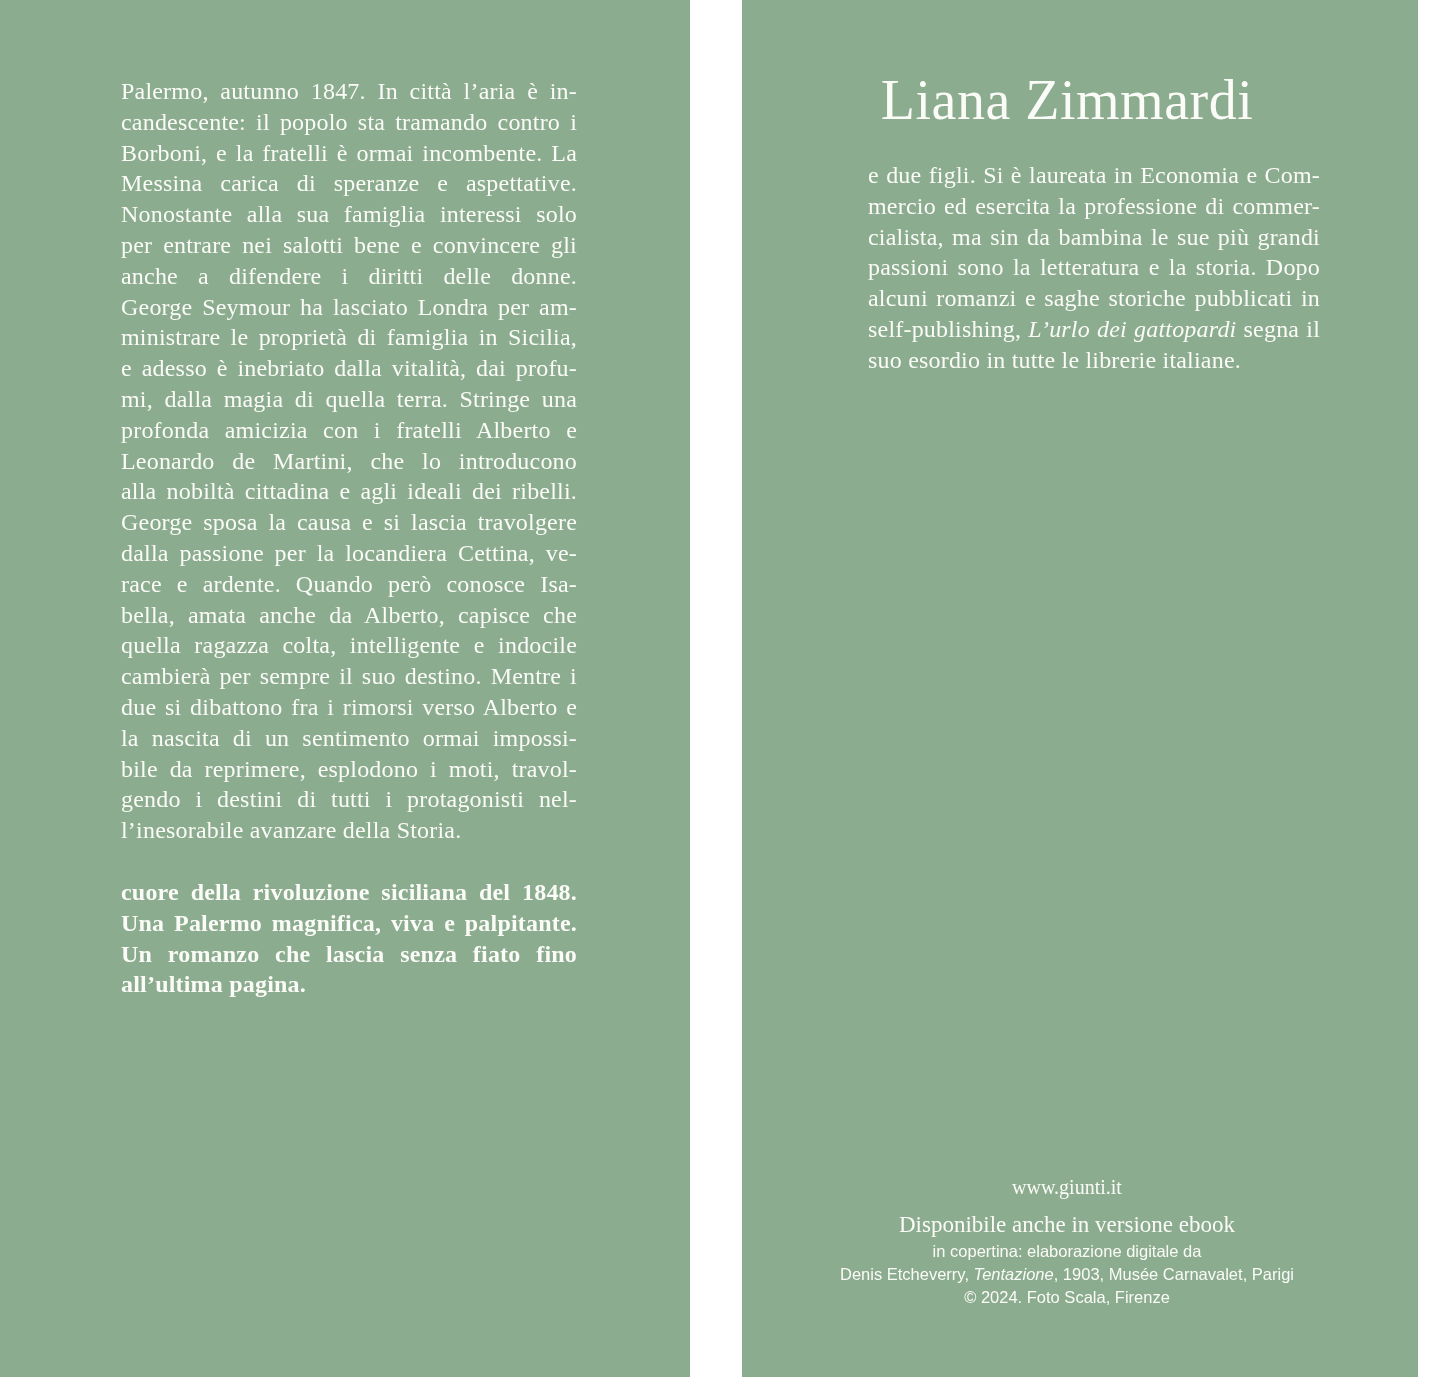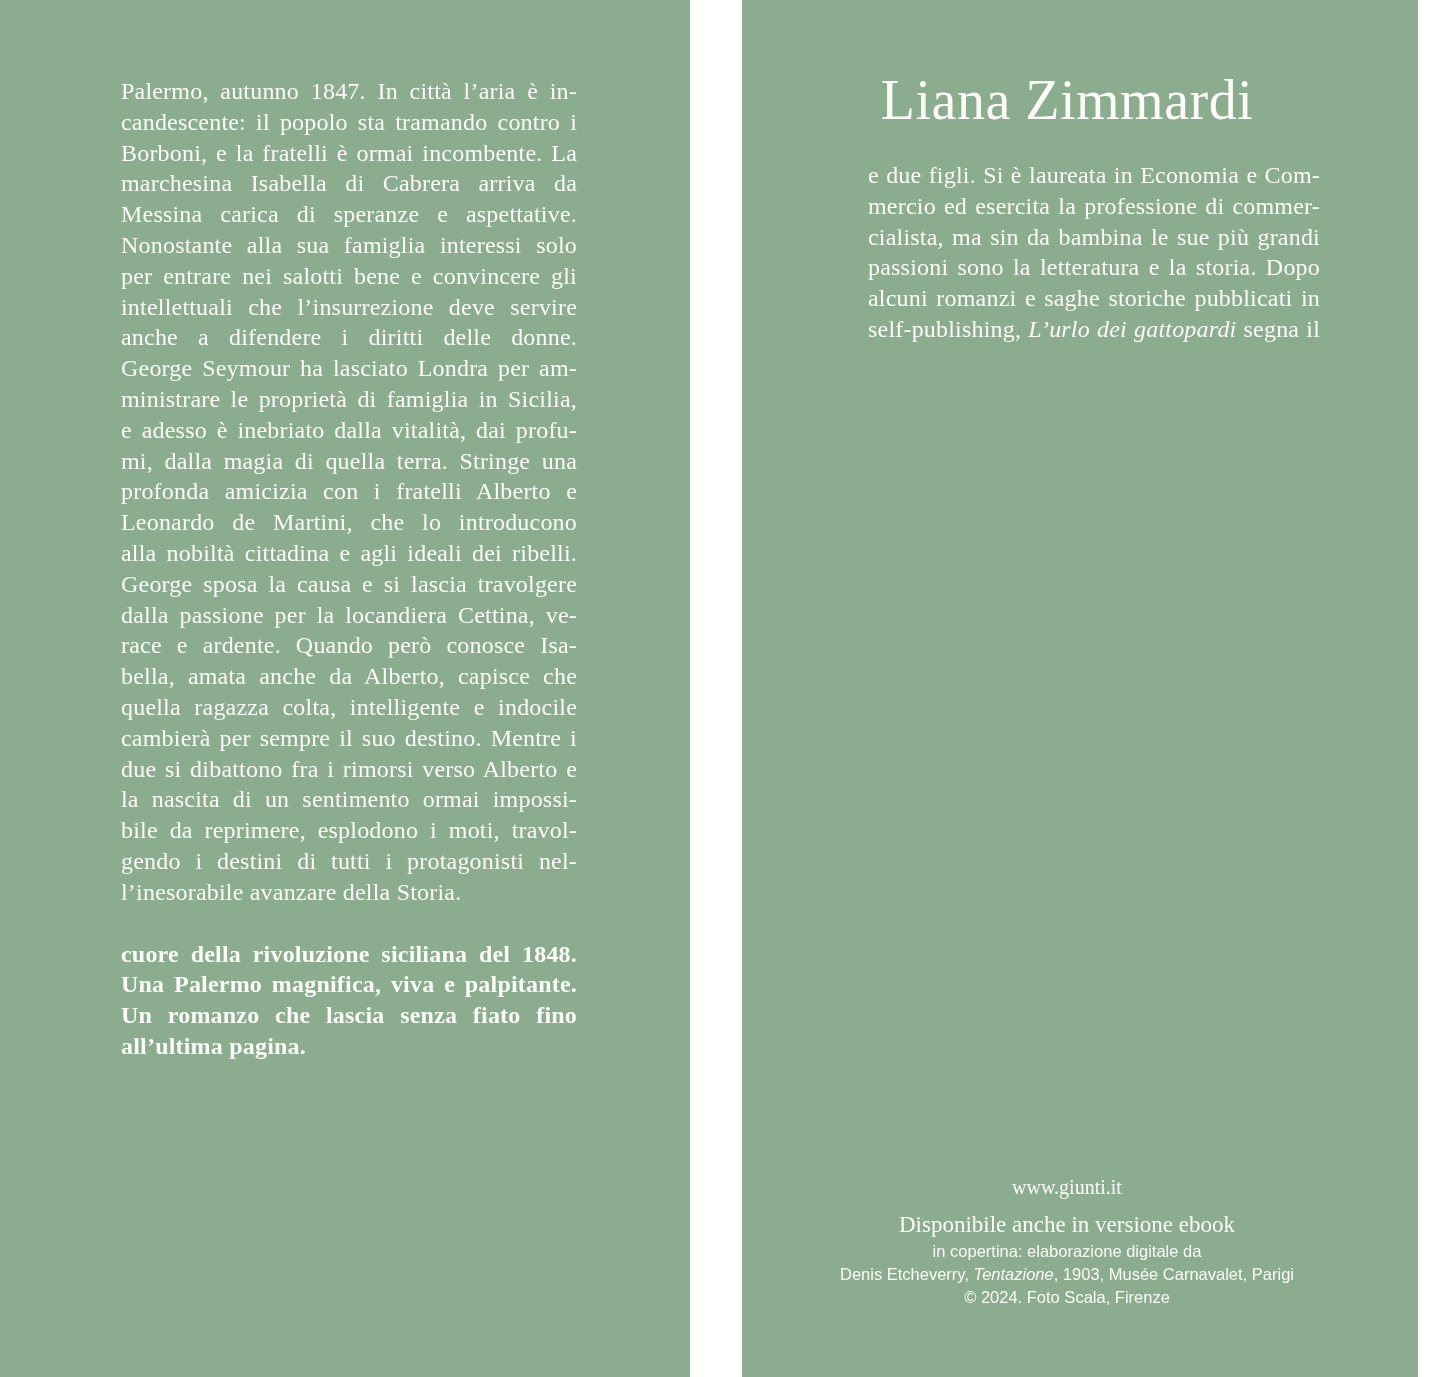--- a/index.html
+++ b/index.html
@@ -122,25 +122,23 @@
 </style>
 </head>
 <body>
 
 <div class="flap flap-left">
   <div class="left-text">
     <div class="justified">
         <div class="tline"><span>Palermo, autunno 1847. In città l’aria è in-</span></div>
         <div class="tline"><span>candescente: il popolo sta tramando contro i</span></div>
         <div class="tline"><span>Borboni, e la fratelli è ormai incombente. La</span></div>
-        <div class="tline"><span>marchesina Isabella di Cabrera arriva da</span></div>
         <div class="tline"><span>Messina carica di speranze e aspettative.</span></div>
         <div class="tline"><span>Nonostante alla sua famiglia interessi solo</span></div>
         <div class="tline"><span>per entrare nei salotti bene e convincere gli</span></div>
-        <div class="tline"><span>intellettuali che l’insurrezione deve servire</span></div>
         <div class="tline"><span>anche a difendere i diritti delle donne.</span></div>
         <div class="tline"><span>George Seymour ha lasciato Londra per am-</span></div>
         <div class="tline"><span>ministrare le proprietà di famiglia in Sicilia,</span></div>
         <div class="tline"><span>e adesso è inebriato dalla vitalità, dai profu-</span></div>
         <div class="tline"><span>mi, dalla magia di quella terra. Stringe una</span></div>
         <div class="tline"><span>profonda amicizia con i fratelli Alberto e</span></div>
         <div class="tline"><span>Leonardo de Martini, che lo introducono</span></div>
         <div class="tline"><span>alla nobiltà cittadina e agli ideali dei ribelli.</span></div>
         <div class="tline"><span>George sposa la causa e si lascia travolgere</span></div>
         <div class="tline"><span>dalla passione per la locandiera Cettina, ve-</span></div>
@@ -168,20 +166,21 @@
 <div class="flap flap-right">
   <h1 class="author-name">Liana Zimmardi</h1>
 
   <div class="bio-text justified">
       <div class="tline"><span>e due figli. Si è laureata in Economia e Com-</span></div>
       <div class="tline"><span>mercio ed esercita la professione di commer-</span></div>
       <div class="tline"><span>cialista, ma sin da bambina le sue più grandi</span></div>
       <div class="tline"><span>passioni sono la letteratura e la storia. Dopo</span></div>
       <div class="tline"><span>alcuni romanzi e saghe storiche pubblicati in</span></div>
       <div class="tline"><span>self-publishing, </span><i>L’urlo dei gattopardi</i><span> segna il</span></div>
+      <div class="tline last"><span>suo esordio in tutte le librerie italiane.</span></div>
     </div>
 
   <div class="right-footer">
     <div>
       <span class="website">www.giunti.it</span>
     </div>
     <div class="ebook-note">Disponibile anche in versione ebook</div>
     <div class="credits centered">
         <div class="tline"><span>in copertina: elaborazione digitale da</span></div>
         <div class="tline"><span>Denis Etcheverry, </span><i>Tentazione</i><span>, 1903, Musée Carnavalet, Parigi</span></div>

